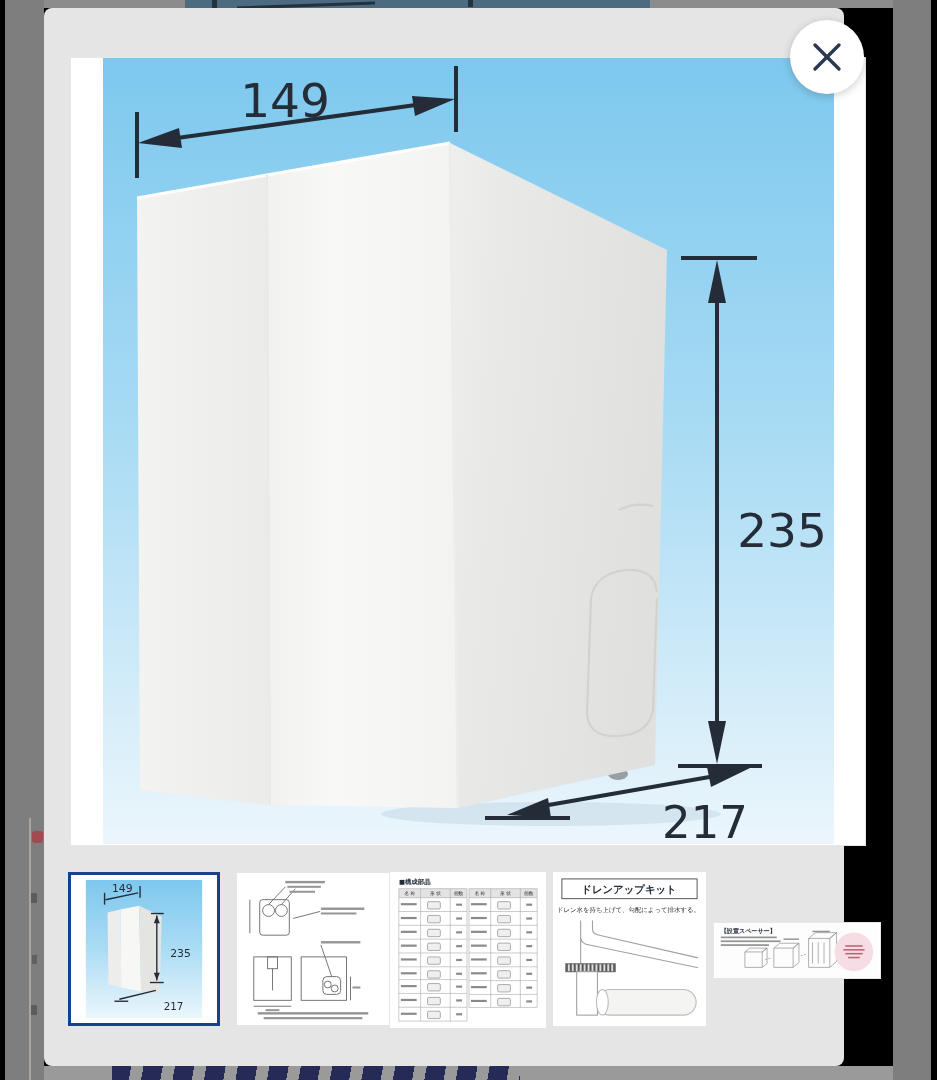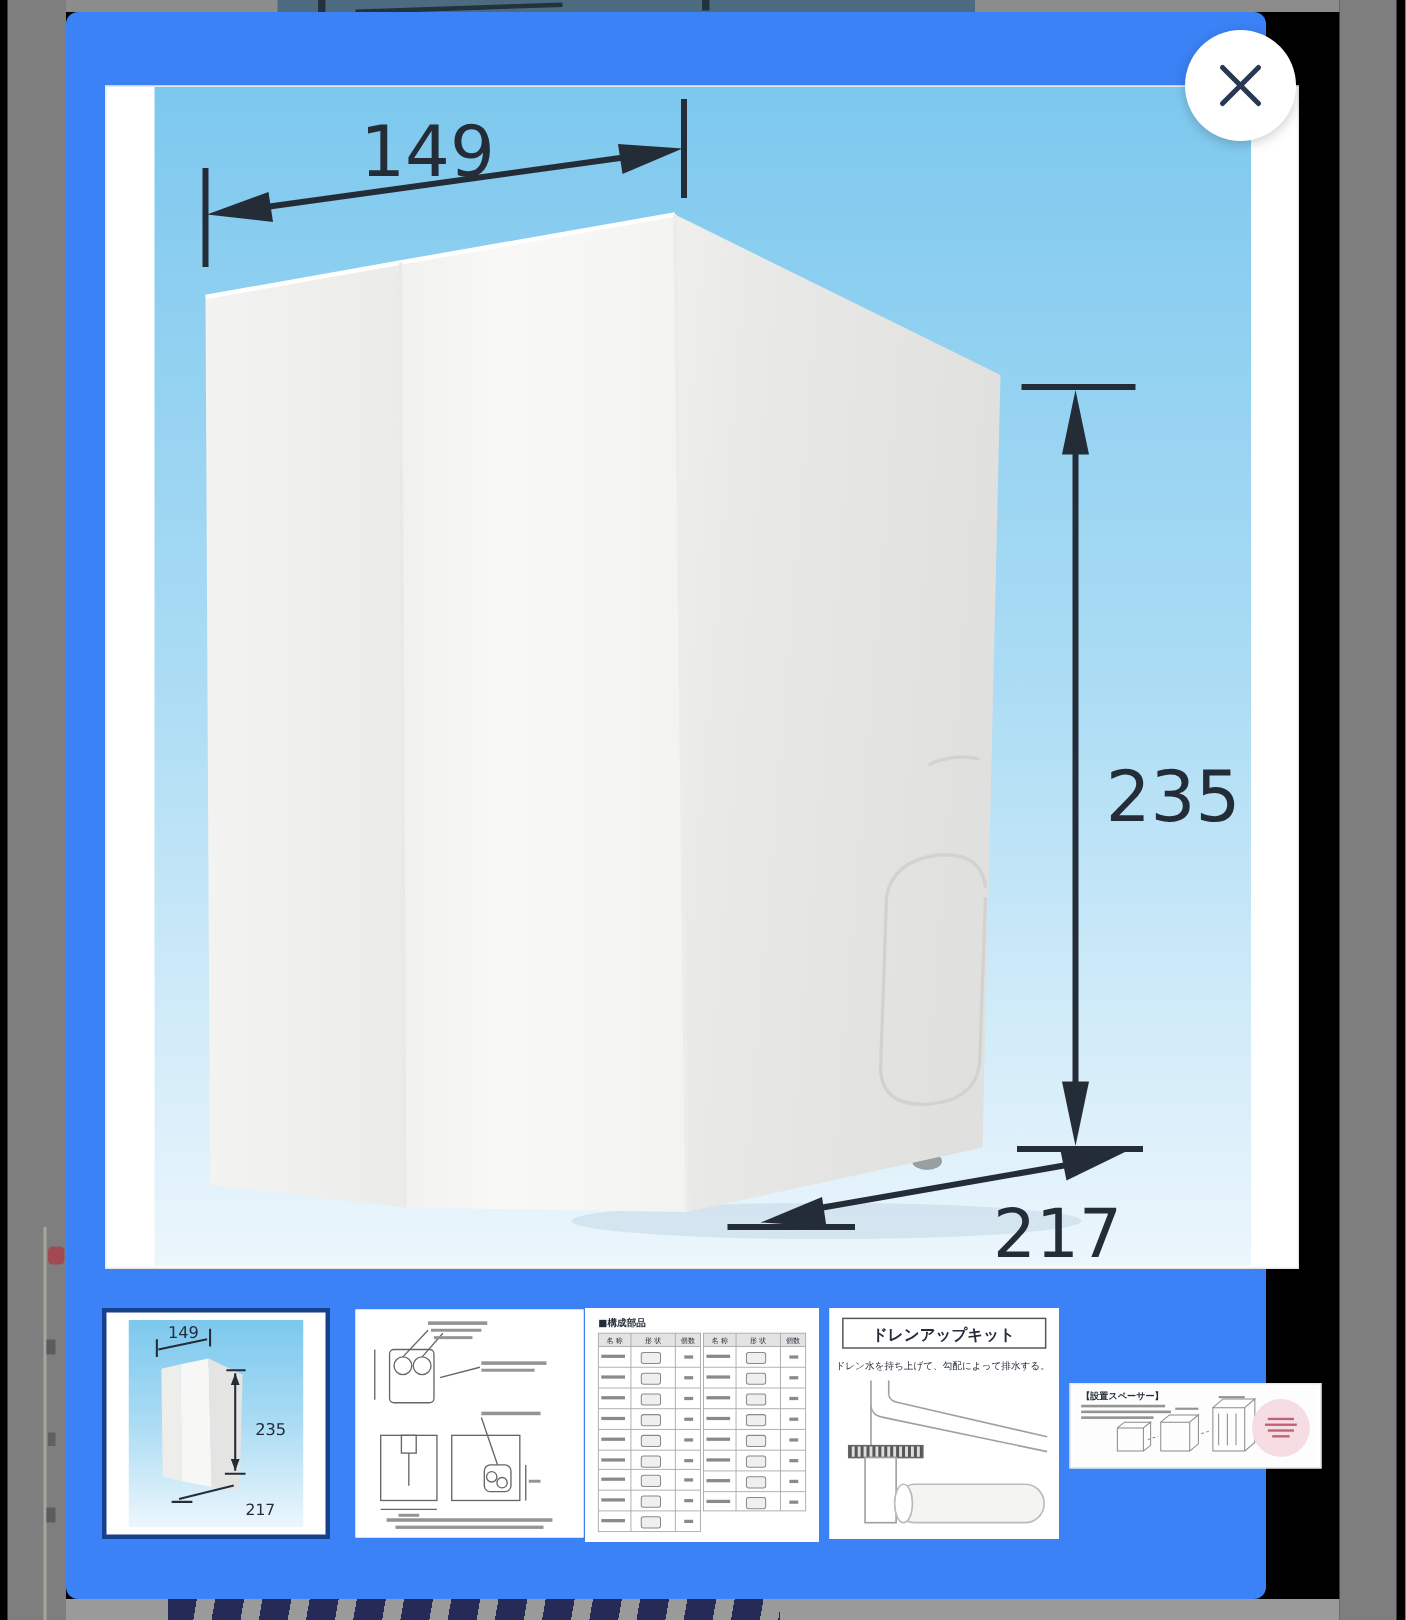--- a/index.html
+++ b/index.html
@@ -9,21 +9,21 @@
   }
   .abs{position:absolute;}
   
   .strip{background:#7e7e7e;}
   .top-strip{left:44px;top:0;width:849px;height:8px;background:#8c8c8c;overflow:hidden;}
   .top-slate{left:141px;top:0;width:465px;height:8px;background:#4d6b80;}
   .bottom-strip{left:44px;top:1066px;width:849px;height:14px;background:#9a9a9a;overflow:hidden;}
   .letters{left:68px;top:0;width:408px;height:14px;
     background:repeating-linear-gradient(100deg,#252b56 0 19px,#9a9a9a 19px 31px);}
   
-  .modal{left:44px;top:8px;width:800px;height:1058px;background:#3b82f6;border-radius:8px;}
+  .modal{left:44px;top:8px;width:800px;height:1058px;background:#e5e5e5;border-radius:8px;}
   .frame{left:26px;top:49px;width:794px;height:787px;border:1px solid #e7e7e7;background:#fff;}
   .close-btn{left:746px;top:12px;width:74px;height:74px;border:none;padding:0;border-radius:50%;
     background:#fff;box-shadow:0 2px 8px rgba(0,0,0,.2);cursor:pointer;}
   
   .thumb{background:#fff;border:1px solid #fff;padding:0;cursor:pointer;box-sizing:border-box;}
   .thumb.selected{border:3px solid #15418e;padding:4px;}
   .thumb svg{display:block;width:100%;height:100%;}
   svg text{font-family:"DejaVu Sans","Liberation Sans",sans-serif;fill:#242c38;}
   .dim{stroke:#242c38;stroke-width:4;fill:none;}
   .dimfill{fill:#242c38;stroke:none;}

